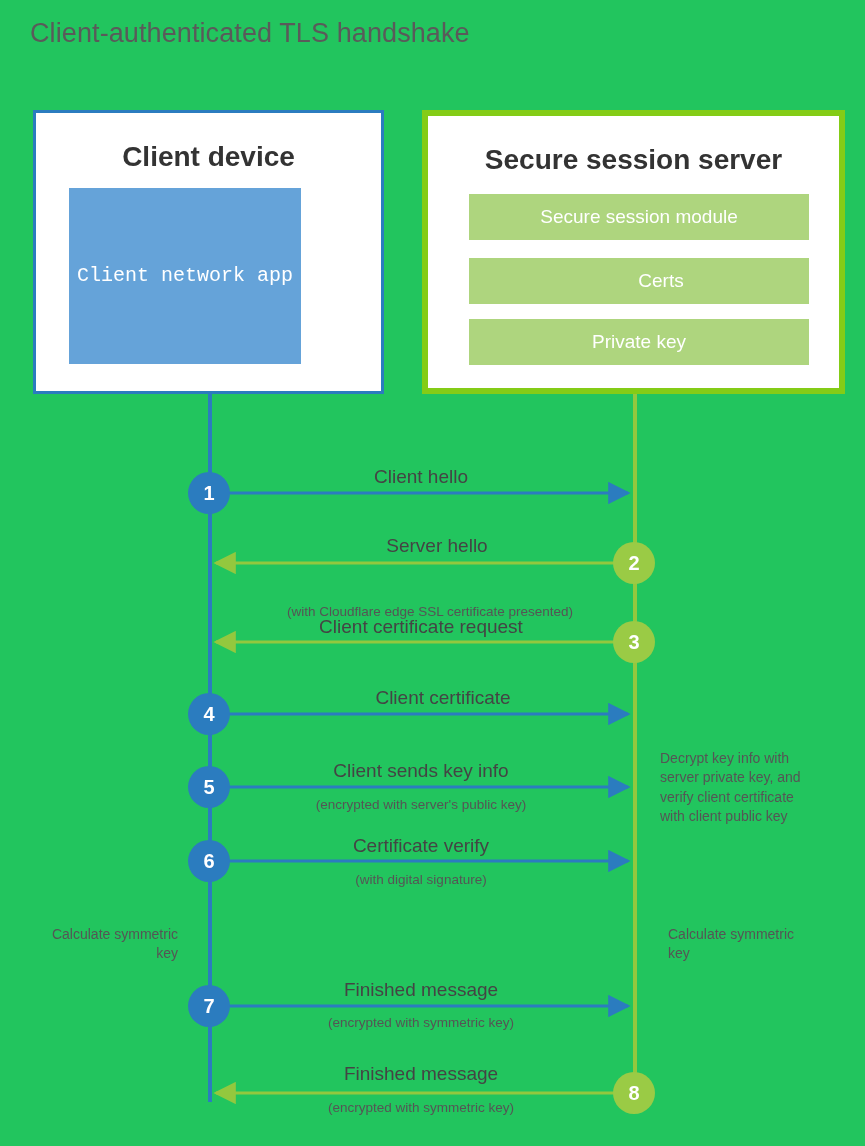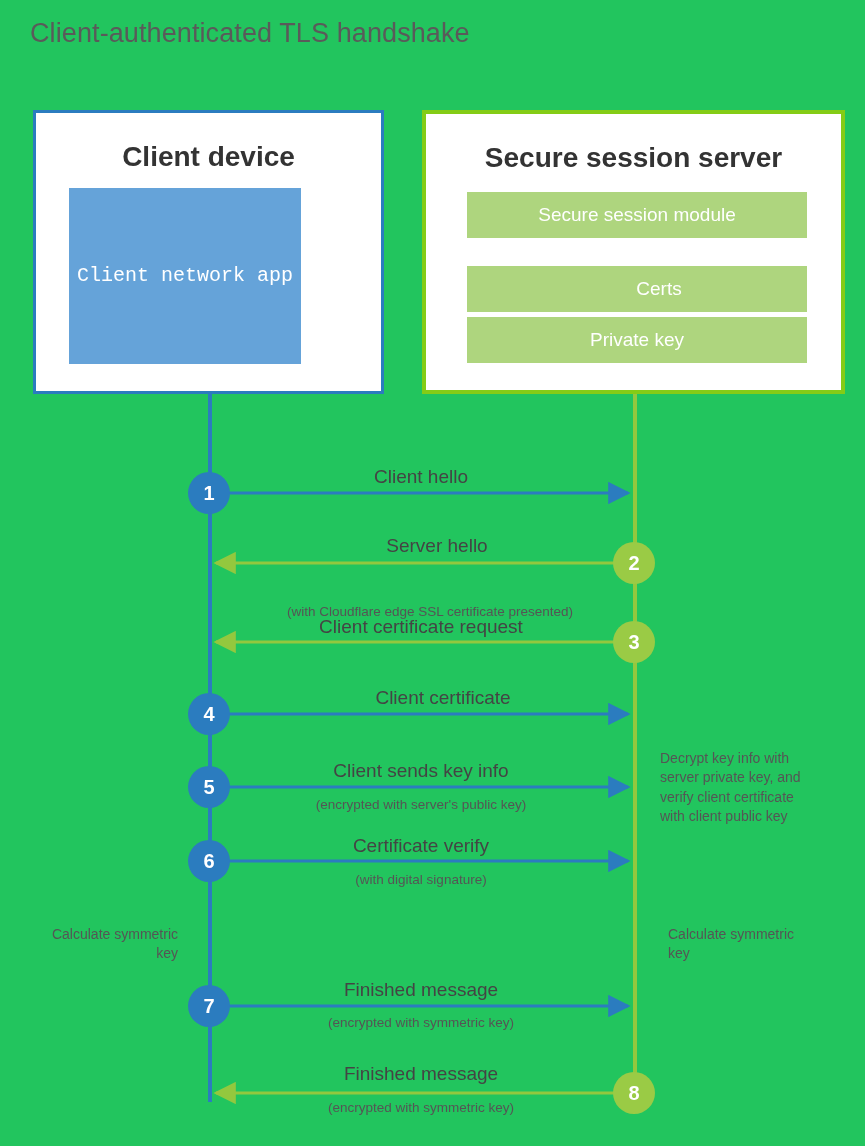--- a/index.html
+++ b/index.html
@@ -42,21 +42,21 @@
     top: 110px;
     width: 351px;
     height: 284px;
     border: 3px solid #2b7cbf;
   }
   #server-box {
     left: 422px;
     top: 110px;
     width: 423px;
     height: 284px;
-    border: 4px solid #84cc16;
+    border: 6px solid #84cc16;
   }
   .actor-title {
     position: absolute;
     left: 0;
     right: 0;
     top: 28px;
     text-align: center;
     font-size: 28px;
     font-weight: bold;
     color: #333333;
@@ -89,21 +89,21 @@
     height: 46px;
     background: #aed57e;
     display: flex;
     align-items: center;
     justify-content: center;
     color: #ffffff;
     font-size: 19px;
     box-sizing: border-box;
   }
   #server-panel-0 { top: 78px; }
-  #server-panel-1 { top: 152px; padding-left: 44px; }
+  #server-panel-1 { top: 142px; padding-left: 44px; }
   #server-panel-2 { top: 203px; }
 
   
   .lifeline {
     position: absolute;
     width: 4px;
   }
   #lifeline-client {
     left: 208px;
     top: 394px;

